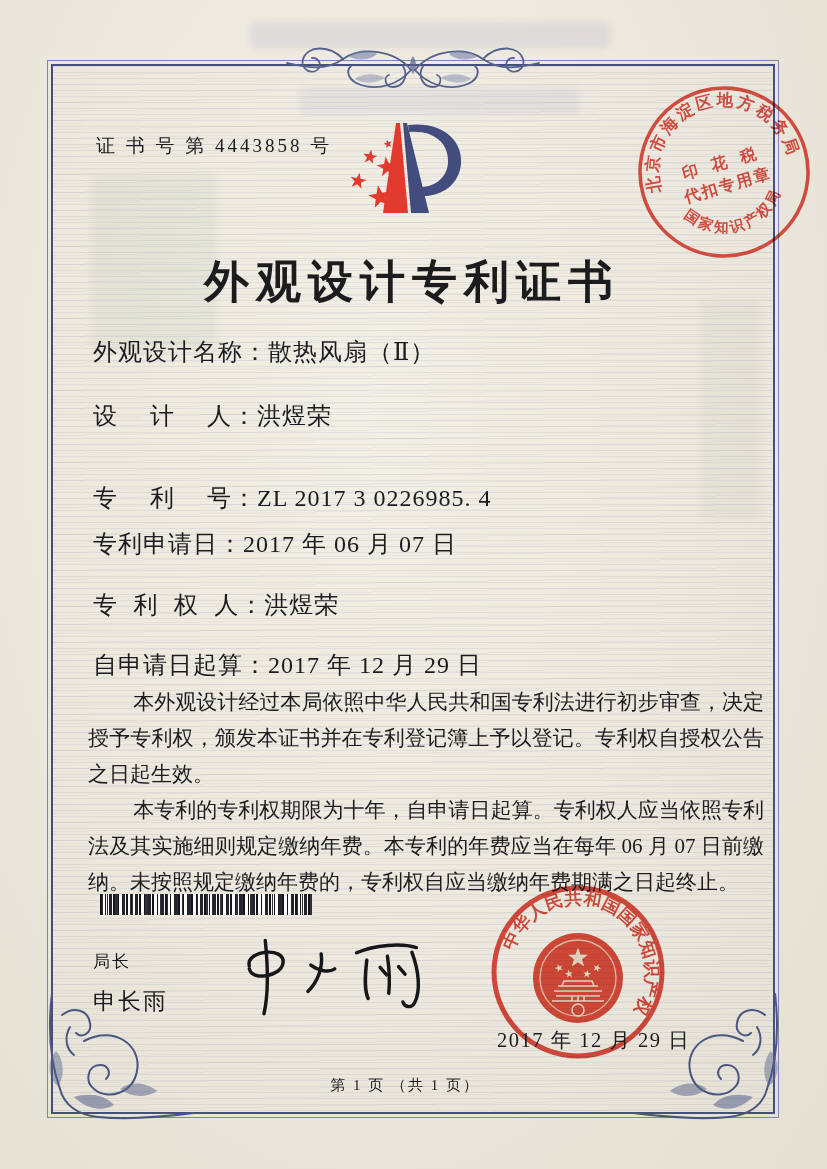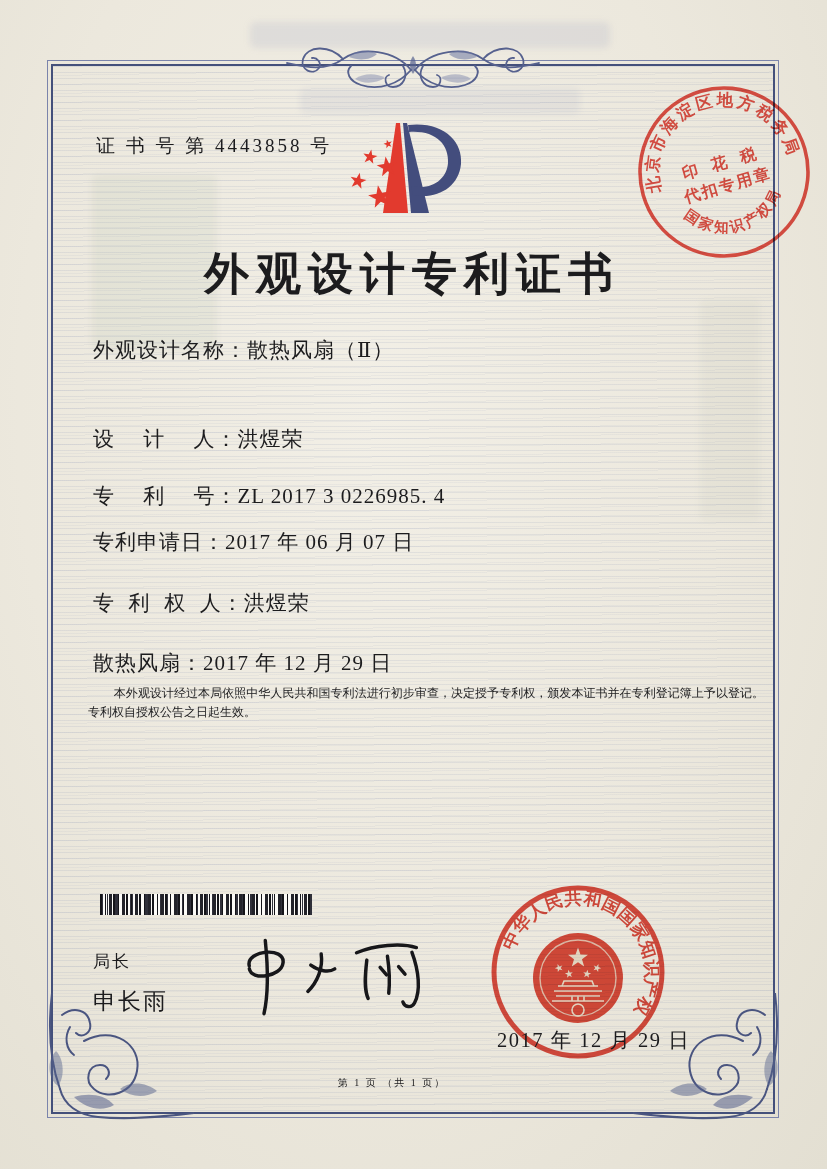--- a/index.html
+++ b/index.html
@@ -24,39 +24,39 @@
       repeating-linear-gradient(179deg, rgba(116,130,172,.07) 0 1px, rgba(0,0,0,0) 1px 9px);
   }
   
   .smudge{filter:blur(3px);border-radius:6px;}
   .smudge.s1{left:250px;top:22px;width:360px;height:26px;background:rgba(140,150,185,.16);}
   .smudge.s2{left:300px;top:88px;width:280px;height:26px;background:rgba(150,158,190,.12);}
   .smudge.s3{left:92px;top:175px;width:125px;height:175px;background:rgba(150,170,140,.10);}
   .smudge.s4{left:700px;top:300px;width:60px;height:220px;background:rgba(150,170,145,.08);}
   
   .cert-no{left:96px;top:113px;font-size:19px;letter-spacing:3px;margin-top:20px;}
-  .title{left:47px;top:244px;width:730px;text-align:center;
+  .title{left:47px;top:252px;width:730px;text-align:center;
          font-size:45px;font-weight:bold;letter-spacing:7px;}
-  .field-row{left:93px;font-size:21px;letter-spacing:1px;white-space:pre;}
-  .fr1{top:336px;} .fr2{top:425px;} .fr3{top:482px;}
+  .field-row{left:93px;font-size:24px;letter-spacing:1px;white-space:pre;}
+  .fr1{top:336px;} .fr2{top:400px;} .fr3{top:482px;}
   .fr4{top:528px;text-align:right;} .fr5{top:589px;font-family:Liberation Mono, monospace;} .fr6{top:649px;}
-  .body-text{left:88px;top:684px;width:676px;font-size:12px;line-height:19px;
+  .body-text{left:88px;top:684px;width:676px;font-size:21px;line-height:36px;
              text-align:justify;}
   .body-text p{margin:0;text-indent:2.15em;}
   .barcode{
     left:100px;top:894px;width:212px;height:21px;background:#fbfaf7;
     background-image:
       repeating-linear-gradient(90deg,#15151a 0 2px,rgba(0,0,0,0) 2px 5px,#15151a 5px 6px,rgba(0,0,0,0) 6px 9px,#23232a 9px 12px,rgba(0,0,0,0) 12px 13px),
       repeating-linear-gradient(90deg,#30303a 0 3px,rgba(0,0,0,0) 3px 7px,#30303a 7px 8px,rgba(0,0,0,0) 8px 15px);
   }
   .signer-role{left:93px;top:950px;font-size:17px;letter-spacing:2px;font-family:"Liberation Sans","DejaVu Sans",sans-serif;}
   .signer-name{left:93px;top:986px;font-size:23px;letter-spacing:2px;font-family:"Liberation Sans","DejaVu Sans",sans-serif;}
   .autograph{left:228px;top:918px;transform:rotate(-2deg);}
   .issue-date{left:497px;top:1026px;font-size:20.5px;letter-spacing:1.5px;z-index:6;}
-  .footer{left:47px;top:1076px;width:690px;text-align:center;font-size:10px;letter-spacing:2px;}
+  .footer{left:60px;top:1076px;width:690px;text-align:center;font-size:15px;letter-spacing:2px;}
   
   .tax-stamp{left:634px;top:82px;transform:rotate(-16deg);opacity:.92;mix-blend-mode:multiply;z-index:5;}
   .office-seal{left:468px;top:862px;opacity:.9;mix-blend-mode:multiply;z-index:5;}
   .ornament{z-index:3;}
   .orn-top{left:283px;top:26px;}
   .orn-bl{left:44px;top:993px;}
   .orn-br{left:633px;top:993px;transform:scaleX(-1);}
 </style>
 </head>
 <body>
@@ -142,24 +142,25 @@
   </text>
 </svg>
 
 <div class="abs title">外观设计专利证书</div>
 
 <div class="abs field-row fr1"><span>外观设计名称：</span><span>散热风扇（Ⅱ）</span></div>
 <div class="abs field-row fr2"><span>设　 计　 人：</span><span>洪煜荣</span></div>
 <div class="abs field-row fr3"><span>专　 利　 号：</span><span>ZL 2017 3 0226985. 4</span></div>
 <div class="abs field-row fr4"><span>专利申请日：</span><span>2017 年 06 月 07 日</span></div>
 <div class="abs field-row fr5"><span>专 利 权 人：</span><span>洪煜荣</span></div>
-<div class="abs field-row fr6"><span>散热风扇：</span><span>2017 年 12 月 29 日</span></div>
+<div class="abs field-row fr6"><span>自申请日起算：</span><span>2017 年 12 月 29 日</span></div>
 
 <div class="abs body-text">
   <p>本外观设计经过本局依照中华人民共和国专利法进行初步审查，决定授予专利权，颁发本证书并在专利登记簿上予以登记。专利权自授权公告之日起生效。</p>
+  <p>本专利的专利权期限为十年，自申请日起算。专利权人应当依照专利法及其实施细则规定缴纳年费。本专利的年费应当在每年 06 月 07 日前缴纳。未按照规定缴纳年费的，专利权自应当缴纳年费期满之日起终止。</p>
 </div>
 
 <div class="abs barcode"></div>
 
 <div class="abs signer-role">局长</div>
 <div class="abs signer-name">申长雨</div>
 
 <svg class="abs autograph" width="200" height="110" viewBox="0 0 260 110">
   <g stroke="#17171a" stroke-width="4.5" fill="none" stroke-linecap="round" stroke-linejoin="round">
     <path d="M28,42 C24,22 76,18 72,40 C69,58 30,62 28,46"></path>

